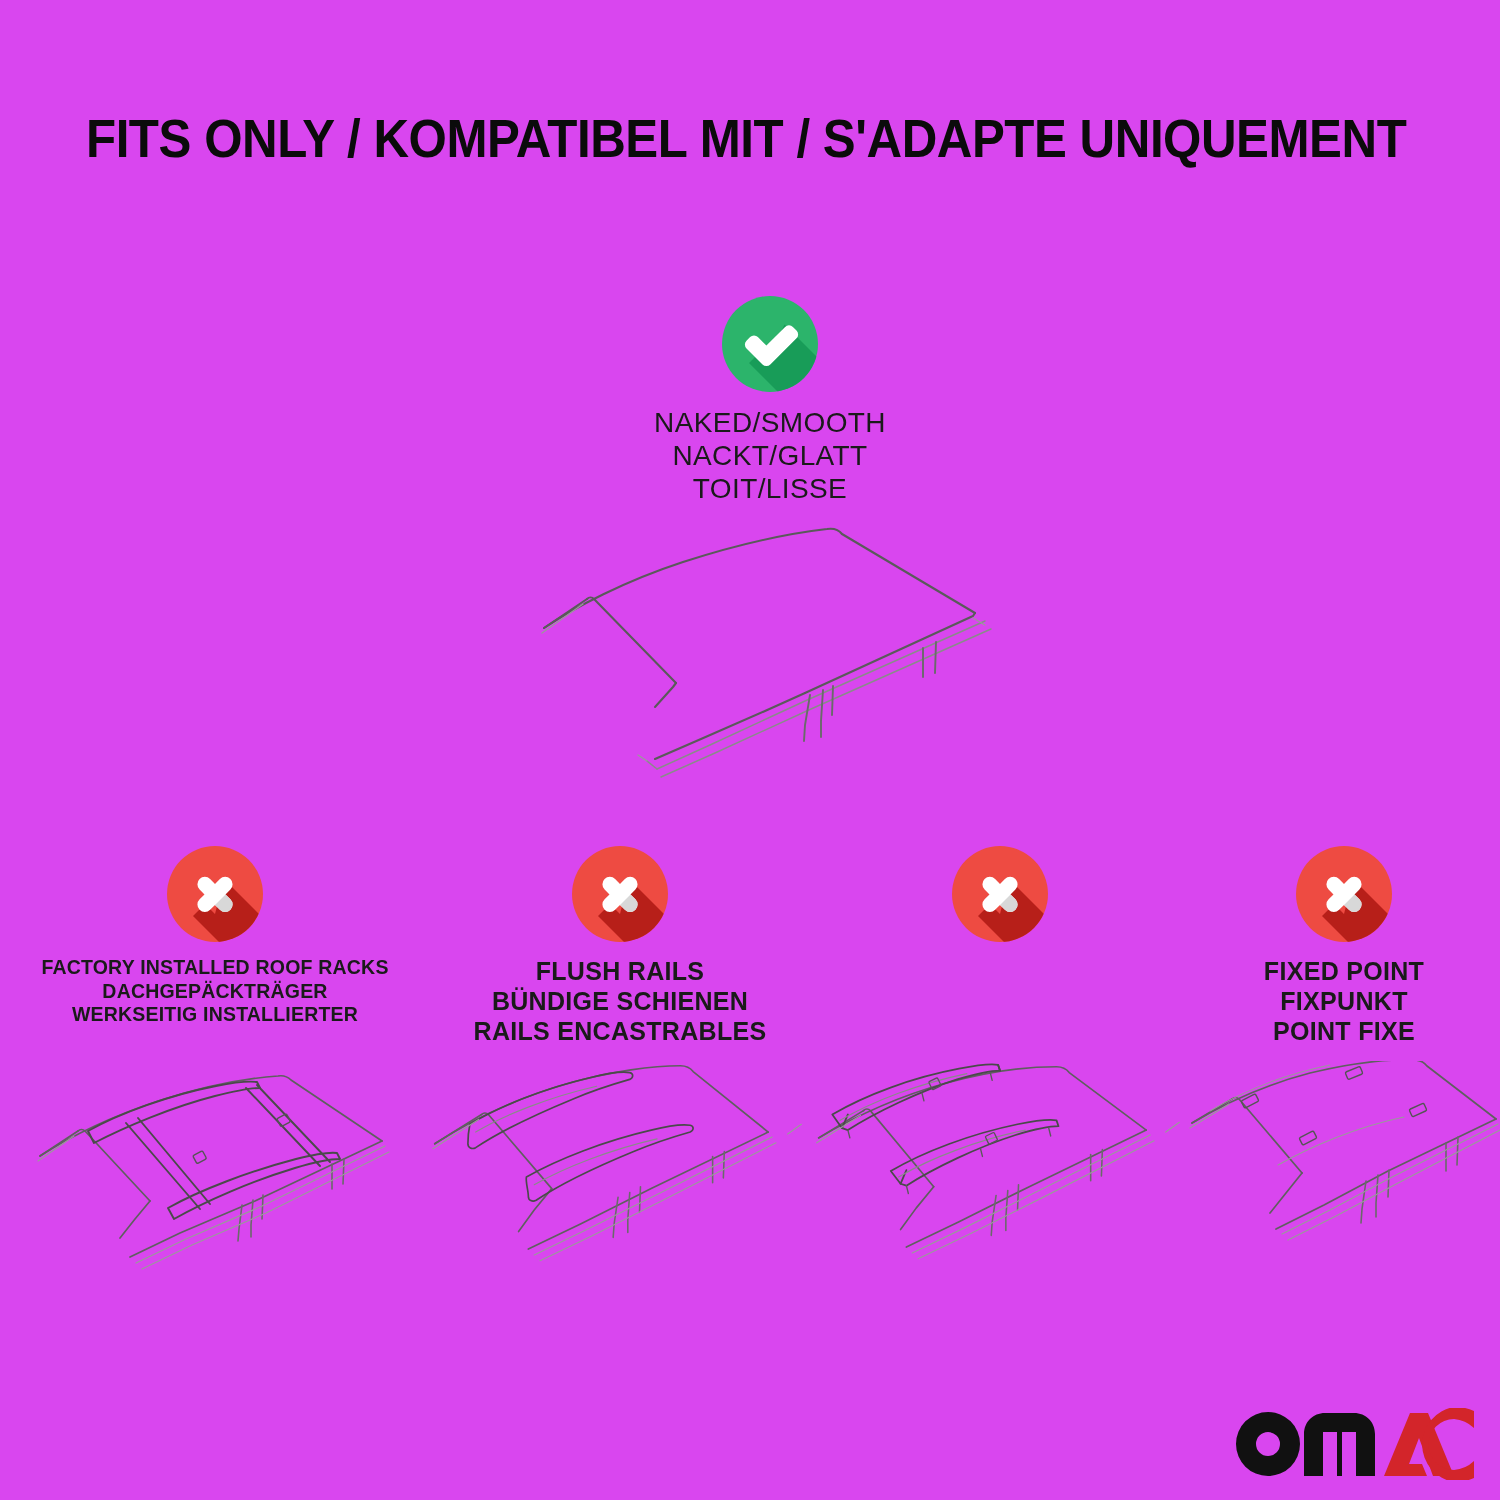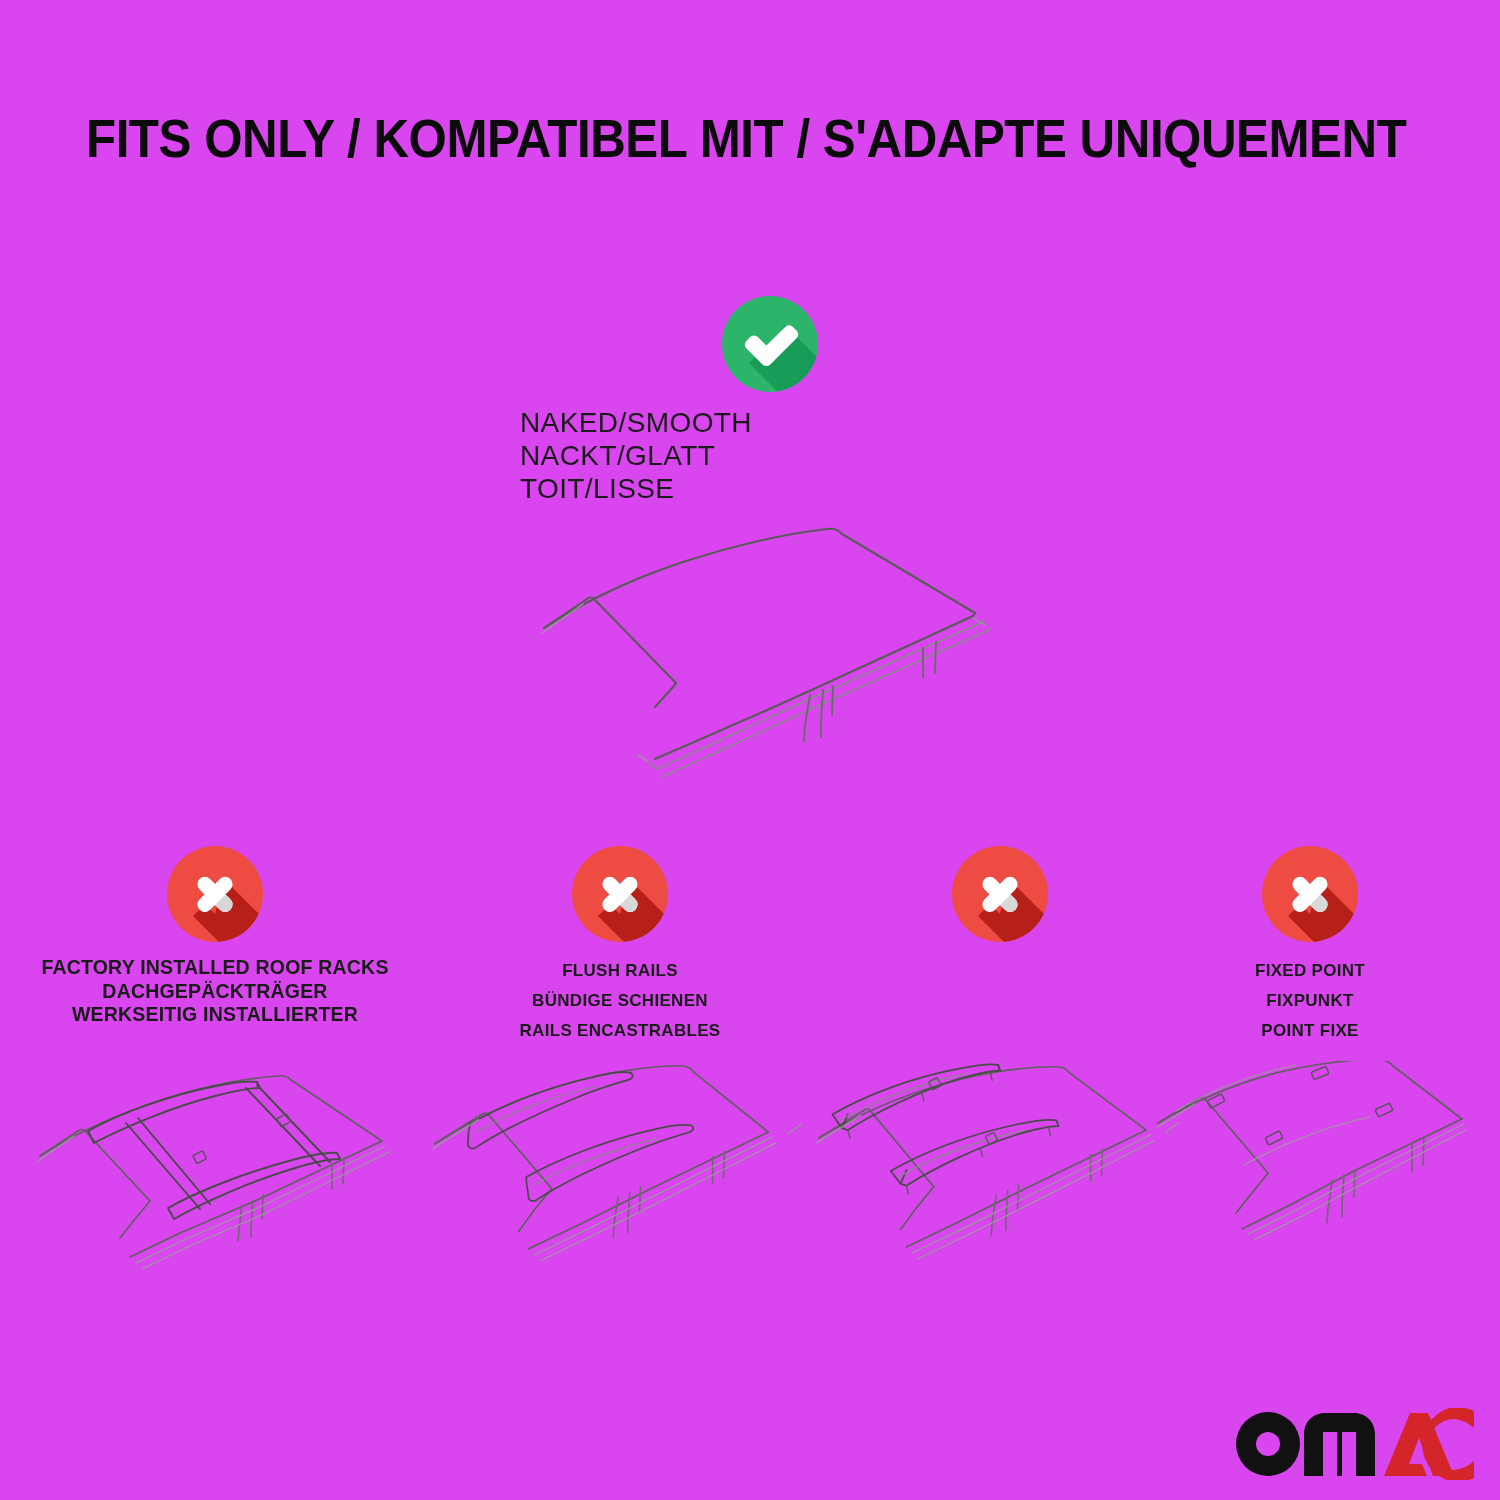--- a/index.html
+++ b/index.html
@@ -48,53 +48,54 @@
     position: absolute;
     left: 0; top: 0; width: 100%; height: 100%;
   }
   .badge.green .shadow-wedge { fill: #179b57; }
   .badge.red { background: #ee4b42; }
   .badge.red .shadow-wedge { fill: #b31c17; }
   .badge svg { position: absolute; left: 0; top: 0; width: 100%; height: 100%; }
 
   .ok-labels {
     margin-top: 14px;
+    text-align: center;
     font-size: 28px;
     line-height: 33px;
     color: #1a1a1a;
     letter-spacing: 0.4px;
     font-weight: 400;
   }
 
   
   .hero-roof {
     position: absolute;
     left: 505px; top: 515px;
     width: 520px; height: 280px;
   }
 
   
   .cols { position: absolute; left: 0; top: 846px; width: 1500px; }
   .col { position: absolute; top: 0; }
   .col-0 { left: 10px;   width: 410px; }
   .col-1 { left: 425px;  width: 390px; }
   .col-2 { left: 805px;  width: 390px; }
-  .col-3 { left: 1185px; width: 250px; }
+  .col-3 { left: 1219px; width: 250px; }
 
   .col .badge { margin: 0 auto; }
   .col-labels {
     margin-top: 14px;
     text-align: center;
     color: #1a1a1a;
     font-weight: 700;
   }
   .col-0 .col-labels { font-size: 19.5px; line-height: 23.5px; letter-spacing: 0.2px; }
   .col-1 .col-labels,
   .col-2 .col-labels,
-  .col-3 .col-labels { font-size: 17px; line-height: 30px; letter-spacing: 0.3px; }
+  .col-3 .col-labels { font-size: 25px; line-height: 30px; letter-spacing: 0.3px; }
 
   .col-roof {
     position: absolute;
     top: 215px;
     width: 100%;
     height: 225px;
   }
   .col-0 .col-roof { left: -5px; }
 
   

